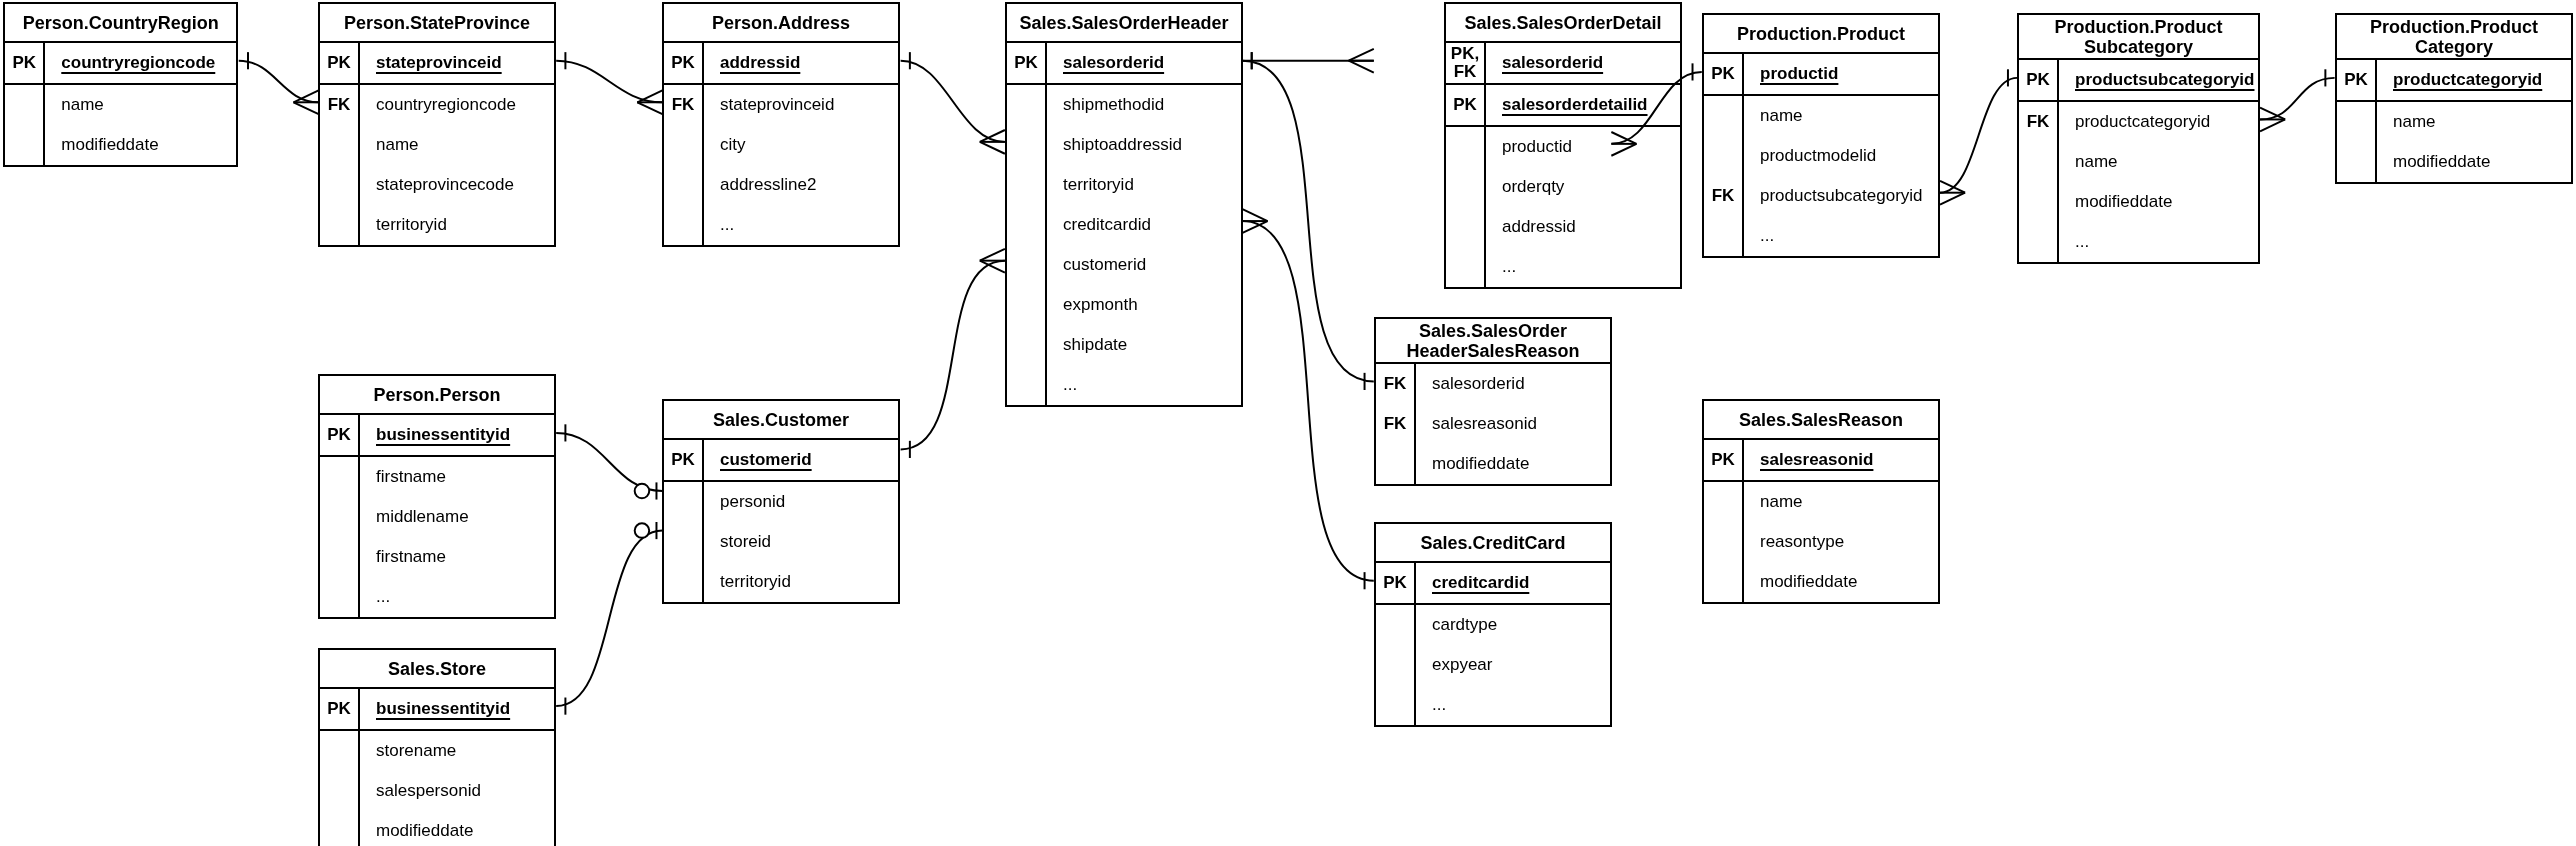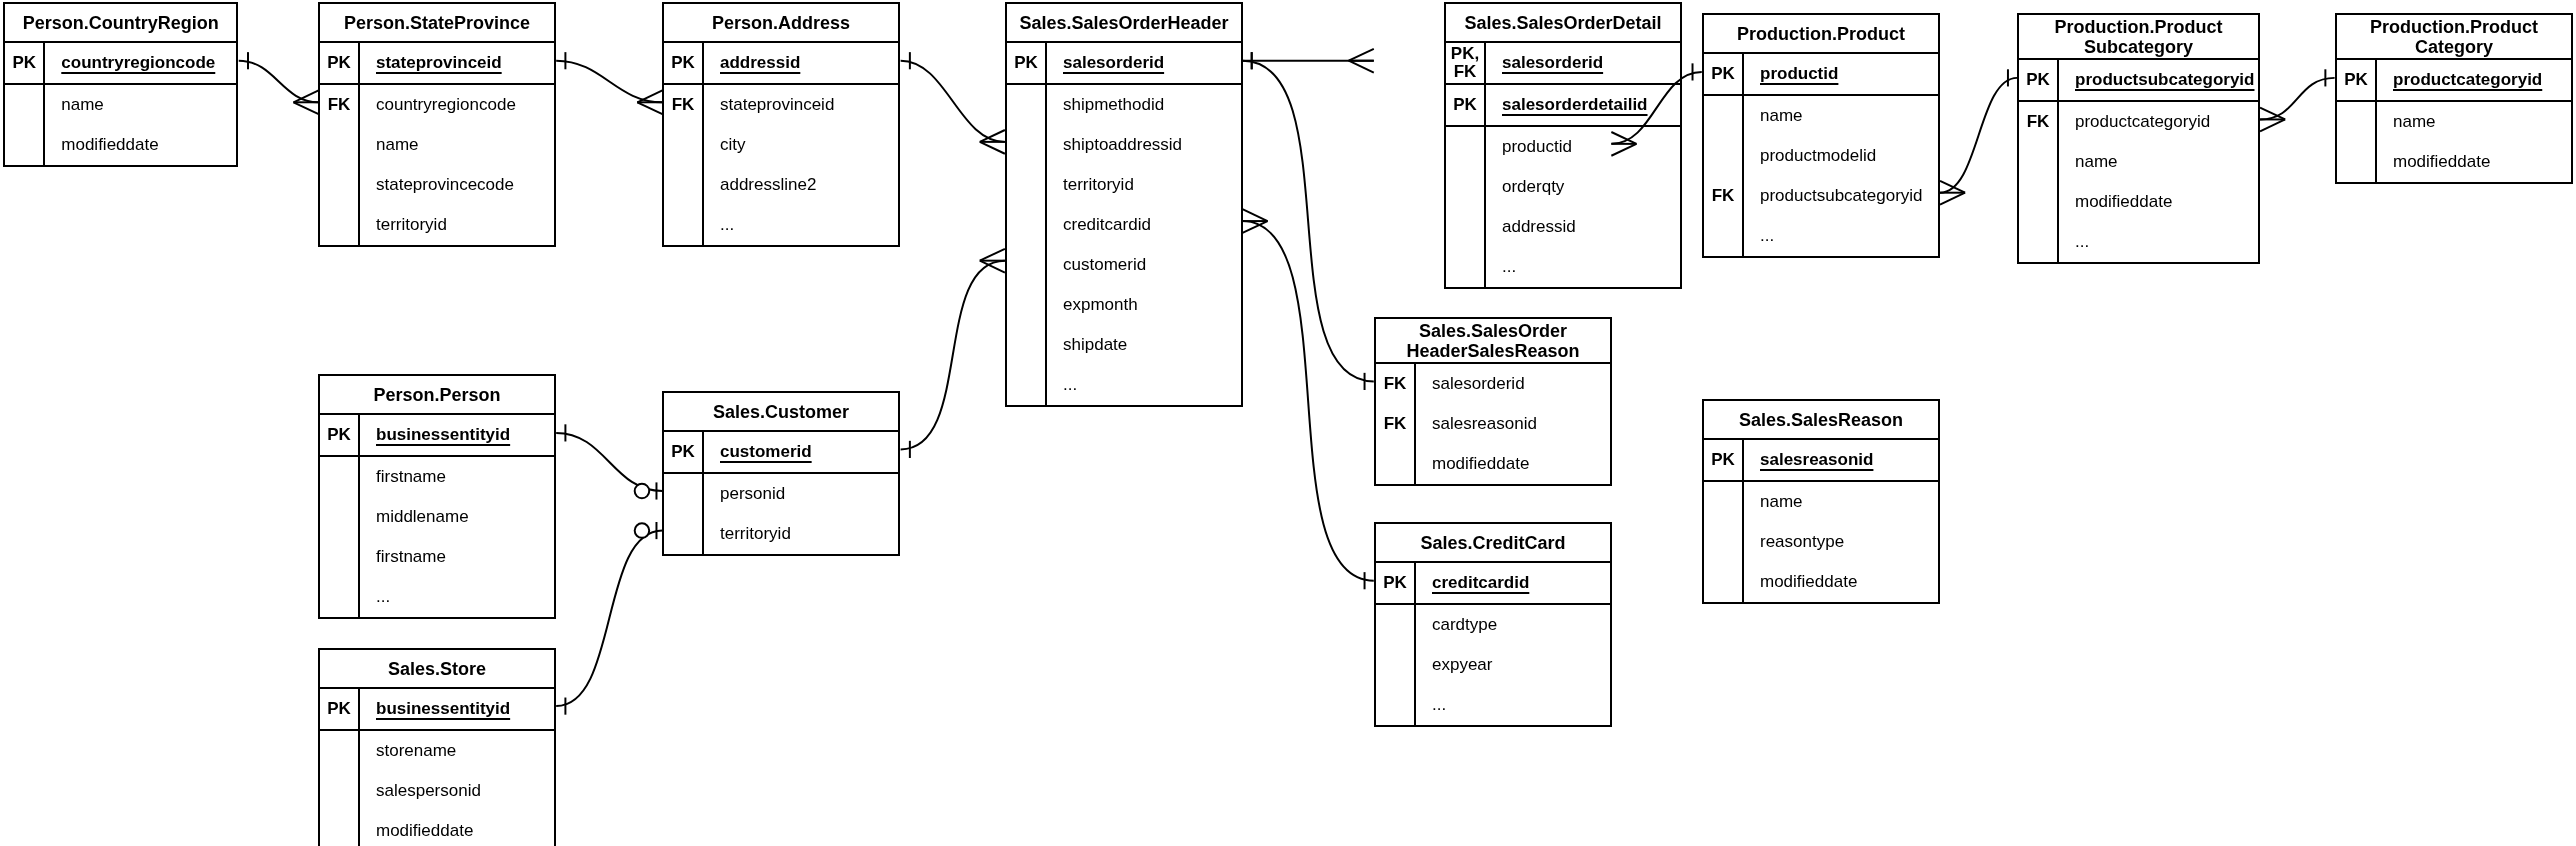--- a/index.html
+++ b/index.html
@@ -297,32 +297,36 @@
         <div class="t-row">
           <div class="t-key"></div>
           <div class="t-field">firstname</div>
         </div>
         <div class="t-row">
           <div class="t-key"></div>
           <div class="t-field">...</div>
         </div>
       </div>
     </div>
-  <div class="erd-table" style="left:662px;top:391px; width:238px">
+  <div class="erd-table" style="left:662px;top:399px; width:238px">
       <div class="t-header">Sales.Customer</div>
       <div class="t-section">
         <div class="t-row">
           <div class="t-key">PK</div>
           <div class="t-field pk">customerid</div>
         </div>
       </div>
       <div class="t-section">
         <div class="t-row">
           <div class="t-key"></div>
           <div class="t-field">personid</div>
+        </div>
+        <div class="t-row">
+          <div class="t-key"></div>
+          <div class="t-field">storeid</div>
         </div>
         <div class="t-row">
           <div class="t-key"></div>
           <div class="t-field">territoryid</div>
         </div>
       </div>
     </div>
   <div class="erd-table" style="left:318px; top:648px; width:238px">
       <div class="t-header">Sales.Store</div>
       <div class="t-section">

